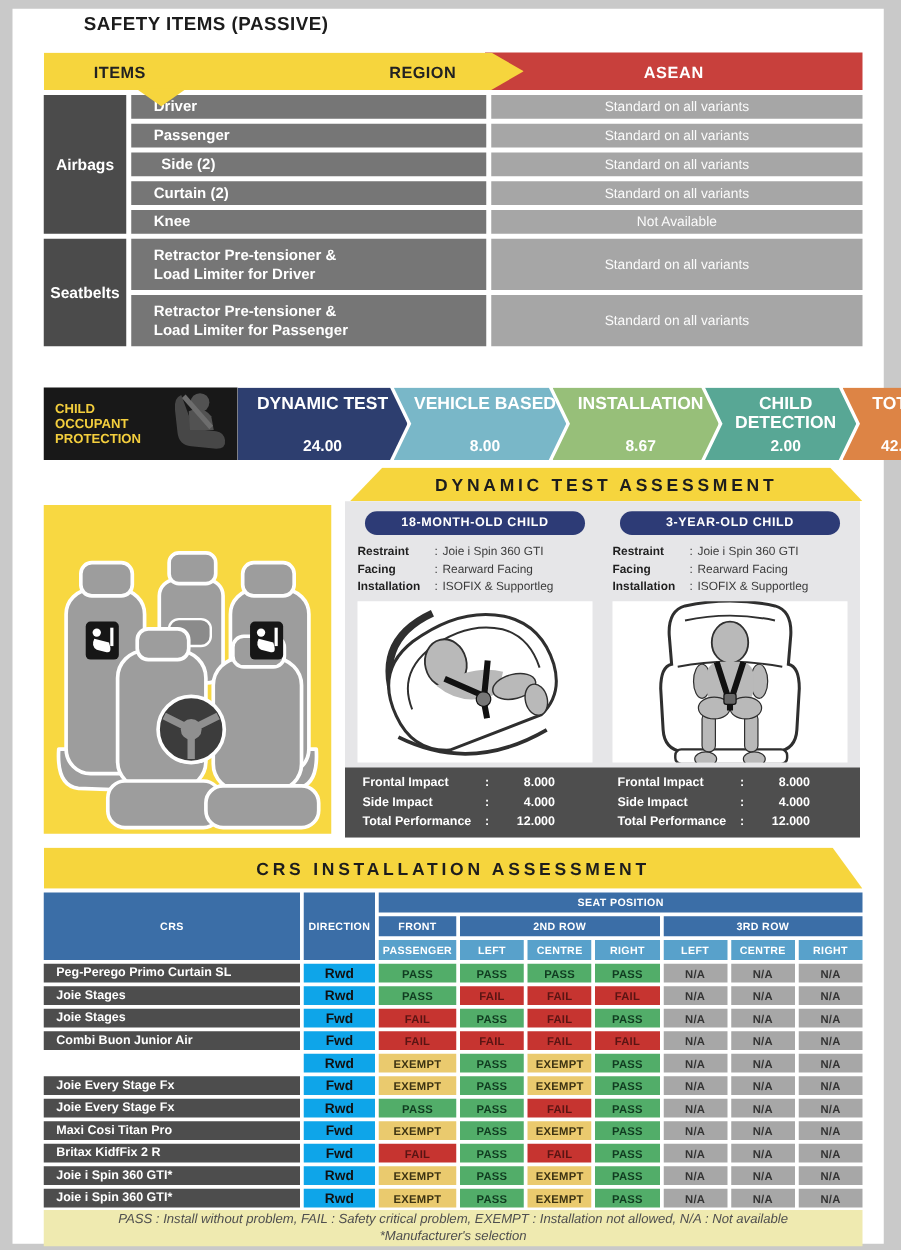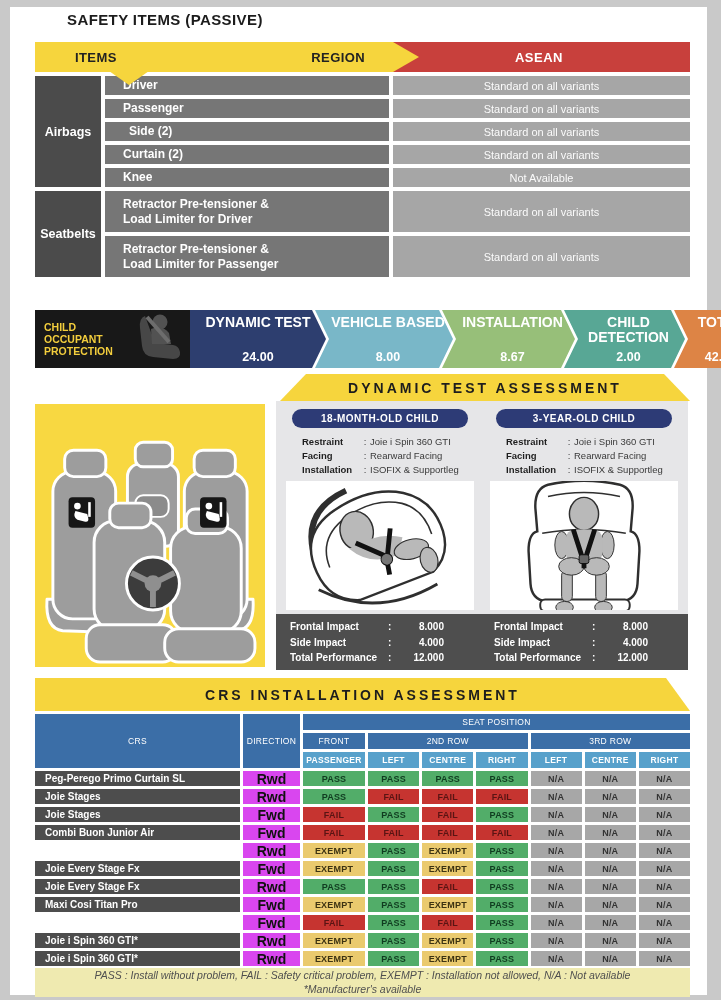--- a/index.html
+++ b/index.html
@@ -46,46 +46,46 @@
     display:flex;align-items:center;justify-content:center;}
   .dta-banner span{font-size:14px;font-weight:bold;color:#1d1d1d;letter-spacing:3px;}
   .seats-box{left:35px;top:404px;width:230px;height:263px;background:#f8d841;display:flex;align-items:center;justify-content:center;}
   .dta{left:276px;top:401px;width:412px;height:269px;background:#e6e6e8;}
   .dta-cols{position:absolute;left:0;right:0;top:0;bottom:56px;display:flex;gap:16px;padding:8px 10px 4px;box-sizing:border-box;}
   .dta-col{flex:1;display:flex;flex-direction:column;min-width:0;}
   .pill{background:#2d3b76;border-radius:10px;height:19px;display:flex;align-items:center;justify-content:center;
     margin:0 6px 7px;flex:0 0 19px;}
   .pill span{color:#fff;font-weight:bold;font-size:10px;letter-spacing:.5px;}
   .d-row{display:flex;font-size:9.5px;line-height:1.45;color:#3a3a3a;}
-  .d-label{width:58px;font-weight:bold;color:#1f1f1f;margin-left:16px;}
+  .d-label{width:58px;font-weight:bold;color:#1f1f1f;}
   .d-colon{width:10px;text-align:center;}
   .d-value{flex:1;}
   .illus{background:#fff;margin-top:5px;flex:1;display:flex;align-items:center;justify-content:center;overflow:hidden;}
   .dta-results{position:absolute;left:0;right:0;bottom:0;height:56px;background:#4e4e4e;display:flex;gap:24px;
     padding:7px 14px;box-sizing:border-box;}
   .res-col{flex:1;display:flex;flex-direction:column;justify-content:space-between;}
   .r-row{display:flex;color:#fff;font-size:10px;font-weight:bold;}
   .r-label{width:98px;}
   .r-colon{width:8px;}
   .r-value{flex:1;text-align:right;padding-right:26px;}
 
   
   .crs-banner{left:35px;top:678px;width:655px;height:33px;background:#f6d53d;
     clip-path:polygon(0 0,calc(100% - 24px) 0,100% 100%,0 100%);
     display:flex;align-items:center;justify-content:center;}
   .crs-banner span{font-size:14px;font-weight:bold;color:#1d1d1d;letter-spacing:3px;}
   .crs{left:35px;top:714px;width:655px;display:grid;
     grid-template-columns:205px 57px 62px repeat(6,1fr);
     grid-template-rows:16px 16px 16px repeat(11,15px);gap:3px;}
-  .ch-dark{background:#3b6ea7;color:#fff;font-weight:normal;font-size:8.5px;
+  .ch-dark{background:#3b6ea7;color:#fff;font-weight:bold;font-size:8.5px;
     display:flex;align-items:center;justify-content:center;letter-spacing:.3px;}
   .ch-light{background:#58a1cb;color:#fff;font-weight:bold;font-size:8.5px;
     display:flex;align-items:center;justify-content:center;letter-spacing:.3px;}
   .crs-name{background:#4d4d4d;color:#fff;font-weight:bold;font-size:10px;display:flex;align-items:center;padding-left:10px;}
-  .crs-dir{background:#d946ef;color:#111;font-weight:bold;font-size:14px;display:flex;align-items:center;justify-content:center;}
+  .crs-dir{background:#0ea5e9;color:#111;font-weight:bold;font-size:11px;display:flex;align-items:center;justify-content:center;}
   .crs-status{font-weight:bold;font-size:9px;display:flex;align-items:center;justify-content:center;letter-spacing:.2px;}
   .legend{left:35px;top:968px;width:655px;height:29px;background:#efeab0;
     display:flex;flex-direction:column;align-items:center;justify-content:center;gap:1px;}
   .legend div{font-size:10.5px;font-style:italic;color:#4f4f4f;line-height:1.2;}
 </style>
 </head>
 <body>
 
 <div class="page"></div>
 
@@ -401,20 +401,21 @@
     <div class="crs-status" style="background: rgb(167, 167, 167); color: rgb(51, 51, 51); grid-area: 10 / 9;">N/A</div>
     <div class="crs-name" style="grid-area: 11 / 1;">Maxi Cosi Titan Pro</div>
     <div class="crs-dir" style="grid-area: 11 / 2;">Fwd</div>
     <div class="crs-status" style="background: rgb(234, 202, 110); color: rgb(61, 51, 18); grid-area: 11 / 3;">EXEMPT</div>
     <div class="crs-status" style="background: rgb(82, 173, 105); color: rgb(16, 60, 32); grid-area: 11 / 4;">PASS</div>
     <div class="crs-status" style="background: rgb(234, 202, 110); color: rgb(61, 51, 18); grid-area: 11 / 5;">EXEMPT</div>
     <div class="crs-status" style="background: rgb(82, 173, 105); color: rgb(16, 60, 32); grid-area: 11 / 6;">PASS</div>
     <div class="crs-status" style="background: rgb(167, 167, 167); color: rgb(51, 51, 51); grid-area: 11 / 7;">N/A</div>
     <div class="crs-status" style="background: rgb(167, 167, 167); color: rgb(51, 51, 51); grid-area: 11 / 8;">N/A</div>
     <div class="crs-status" style="background: rgb(167, 167, 167); color: rgb(51, 51, 51); grid-area: 11 / 9;">N/A</div>
+    <div class="crs-name" style="grid-area: 12 / 1;">Britax KidfFix 2 R</div>
     <div class="crs-dir" style="grid-area: 12 / 2;">Fwd</div>
     <div class="crs-status" style="background: rgb(198, 52, 48); color: rgb(90, 20, 19); grid-area: 12 / 3;">FAIL</div>
     <div class="crs-status" style="background: rgb(82, 173, 105); color: rgb(16, 60, 32); grid-area: 12 / 4;">PASS</div>
     <div class="crs-status" style="background: rgb(198, 52, 48); color: rgb(90, 20, 19); grid-area: 12 / 5;">FAIL</div>
     <div class="crs-status" style="background: rgb(82, 173, 105); color: rgb(16, 60, 32); grid-area: 12 / 6;">PASS</div>
     <div class="crs-status" style="background: rgb(167, 167, 167); color: rgb(51, 51, 51); grid-area: 12 / 7;">N/A</div>
     <div class="crs-status" style="background: rgb(167, 167, 167); color: rgb(51, 51, 51); grid-area: 12 / 8;">N/A</div>
     <div class="crs-status" style="background: rgb(167, 167, 167); color: rgb(51, 51, 51); grid-area: 12 / 9;">N/A</div>
     <div class="crs-name" style="grid-area: 13 / 1;">Joie i Spin 360 GTI*</div>
     <div class="crs-dir" style="grid-area: 13 / 2;">Rwd</div>
@@ -431,14 +432,14 @@
     <div class="crs-status" style="background: rgb(82, 173, 105); color: rgb(16, 60, 32); grid-area: 14 / 4;">PASS</div>
     <div class="crs-status" style="background: rgb(234, 202, 110); color: rgb(61, 51, 18); grid-area: 14 / 5;">EXEMPT</div>
     <div class="crs-status" style="background: rgb(82, 173, 105); color: rgb(16, 60, 32); grid-area: 14 / 6;">PASS</div>
     <div class="crs-status" style="background: rgb(167, 167, 167); color: rgb(51, 51, 51); grid-area: 14 / 7;">N/A</div>
     <div class="crs-status" style="background: rgb(167, 167, 167); color: rgb(51, 51, 51); grid-area: 14 / 8;">N/A</div>
     <div class="crs-status" style="background: rgb(167, 167, 167); color: rgb(51, 51, 51); grid-area: 14 / 9;">N/A</div>
   </div>
 
 <div class="abs legend">
   <div>PASS : Install without problem, FAIL : Safety critical problem, EXEMPT : Installation not allowed, N/A : Not available</div>
-  <div>*Manufacturer's available</div>
+  <div>*Manufacturer's selection</div>
 </div>
 
 </body></html>

